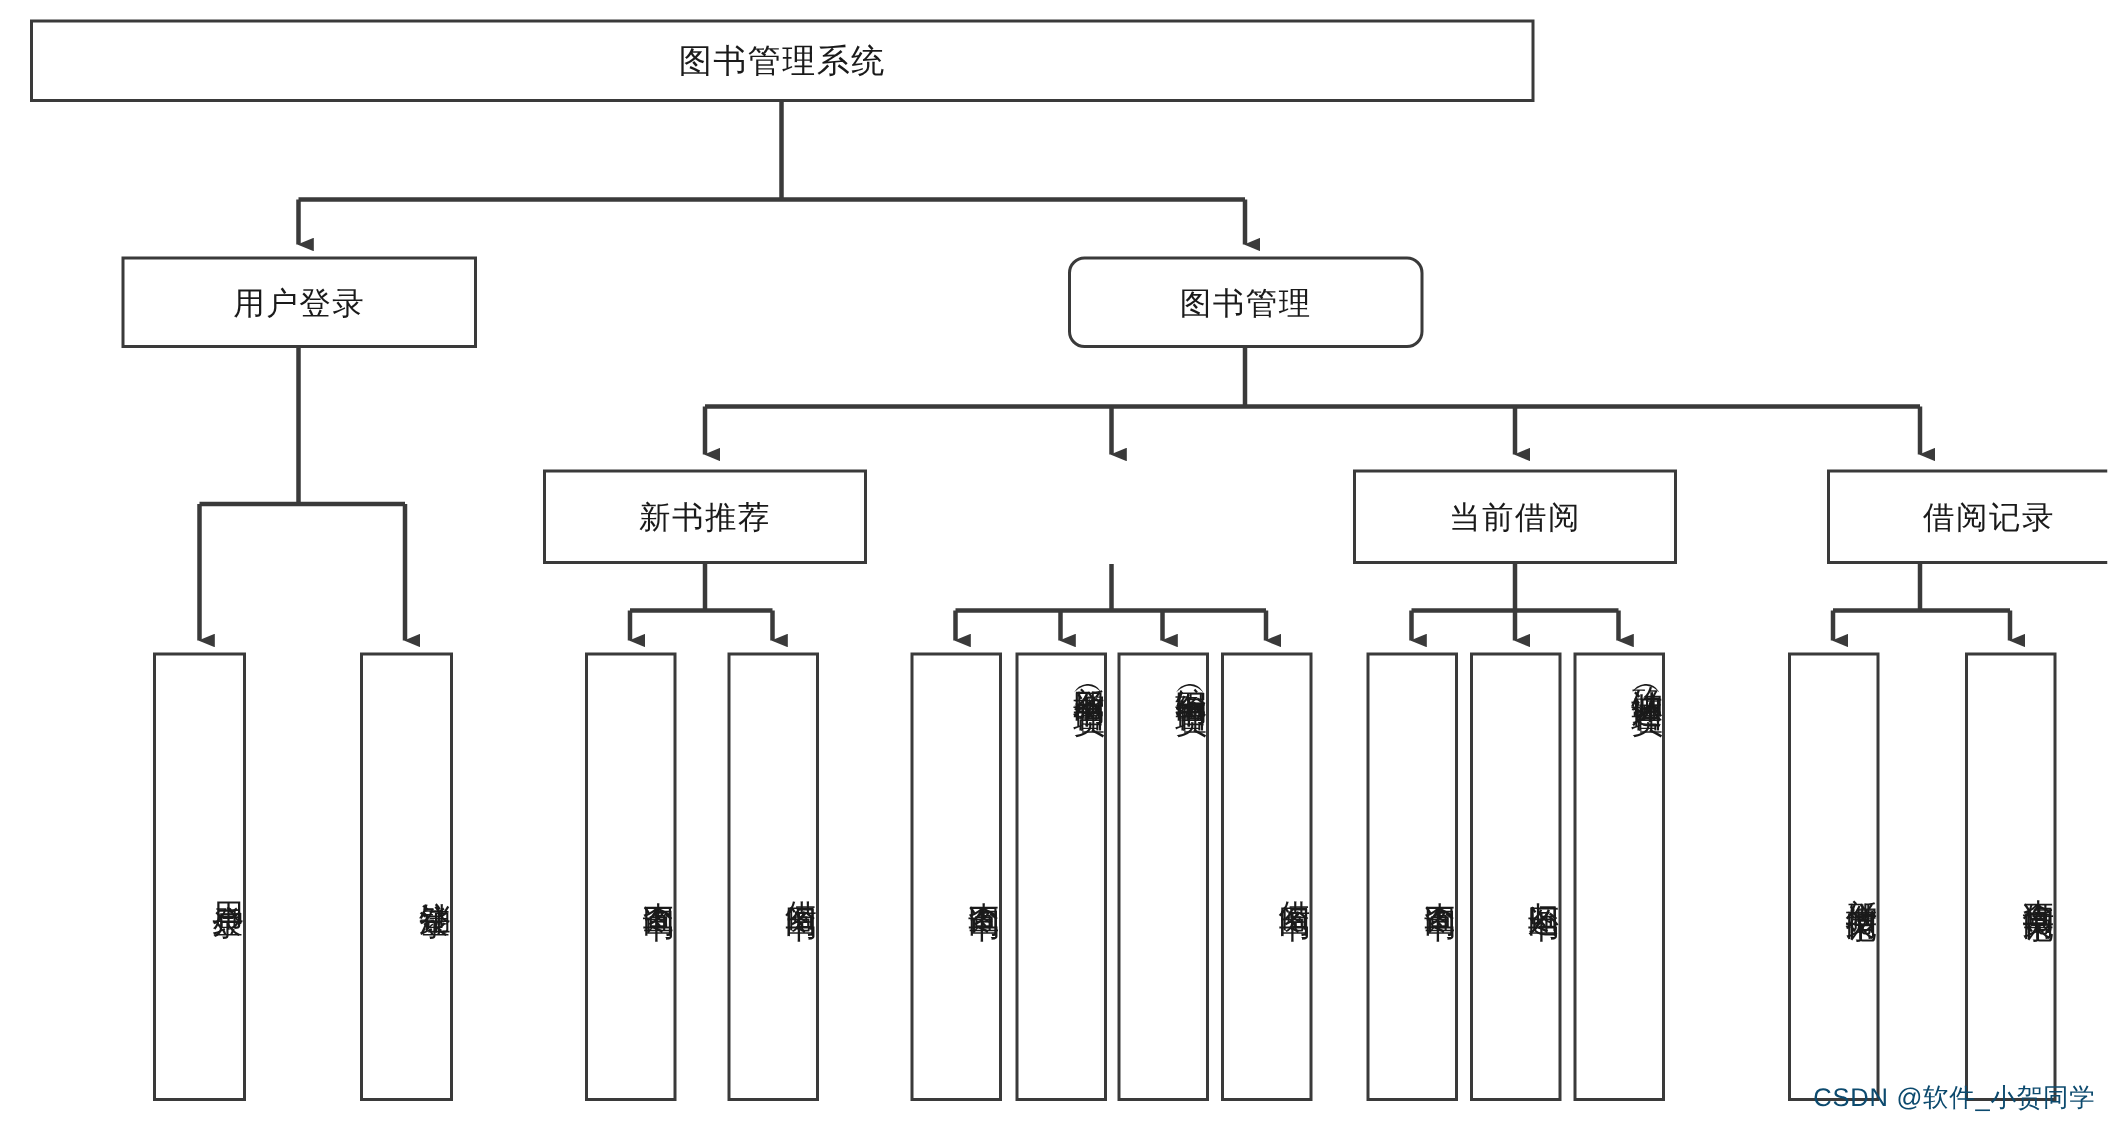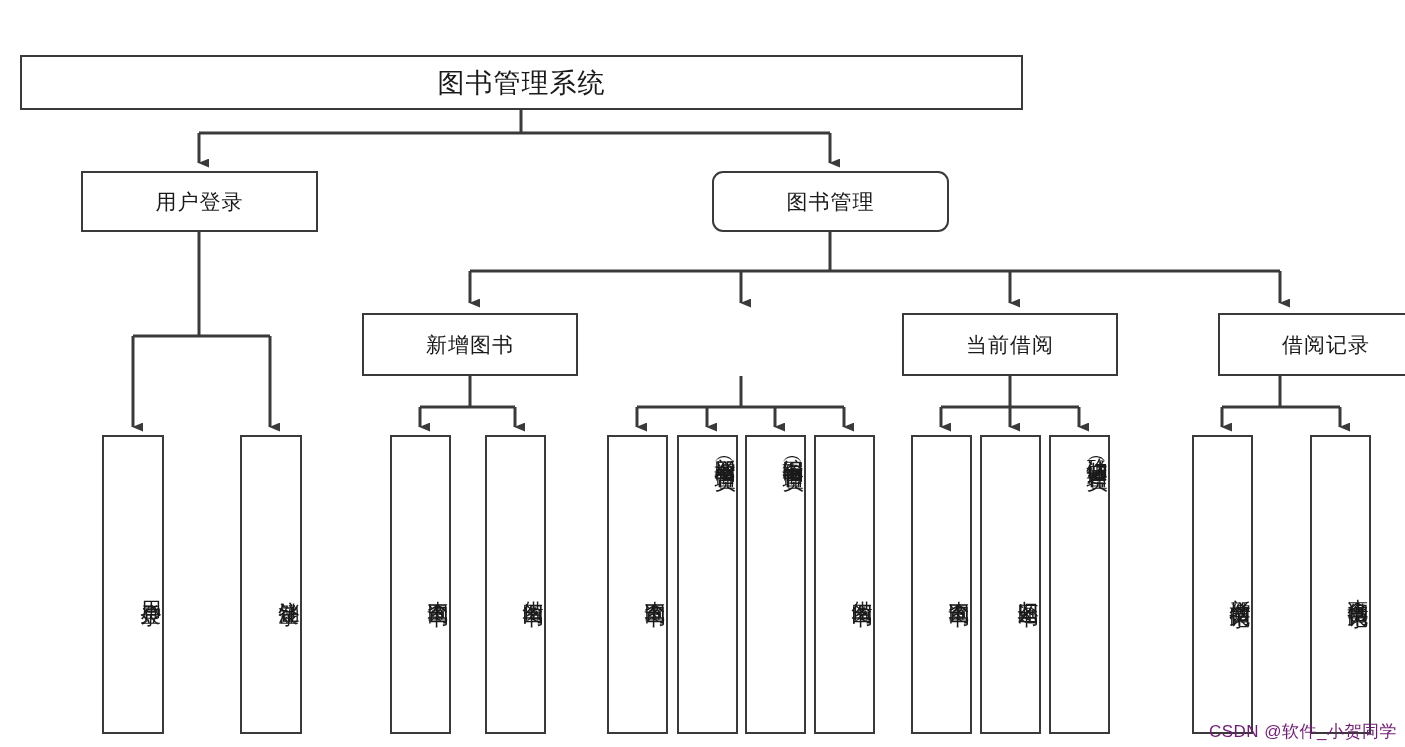--- a/index.html
+++ b/index.html
@@ -32,22 +32,21 @@
     display: flex;
     align-items: center;
     justify-content: center;
     color: #1a1a1a;
   }
   .node.horiz {
     font-size: 21px;
     letter-spacing: 1px;
   }
   .node.root {
-    font-size: 27px;
-    margin-top: 42px;
+    font-size: 22px;
   }
   .node.vert {
     writing-mode: vertical-rl;
     text-orientation: upright;
     align-items: flex-start;
     justify-content: center;
     padding-top: 6px;
     font-size: 21px;
     line-height: 1.06;
     letter-spacing: 2px;
@@ -57,21 +56,21 @@
     padding-top: 4px;
   }
   .node.vert > .vlabel {
     display: block;
   }
   .watermark {
     position: absolute;
     right: 8px;
     bottom: 4px;
     font-size: 17px;
-    color: #701a75;
+    color: #0c4a6e;
     letter-spacing: 0.5px;
     white-space: nowrap;
     pointer-events: none;
   }
 </style>
 </head>
 <body>
 
 <div id="canvas">
 
@@ -131,21 +130,21 @@
 
   <div class="node horiz" style="left:81px; top:171px; width:237px; height:61px;">
     <span>用户登录</span>
   </div>
 
   <div class="node horiz" style="left:712px; top:171px; width:237px; height:61px;border-radius:11px;">
     <span>图书管理</span>
   </div>
 
   <div class="node horiz" style="left:362px; top:313px; width:216px; height:63px;">
-    <span>新增图书</span>
+    <span>新书推荐</span>
   </div>
 
 
   <div class="node horiz" style="left:902px; top:313px; width:216px; height:63px;">
     <span>当前借阅</span>
   </div>
 
   <div class="node horiz" style="left:1202px; top:313px; width:216px; height:63px;margin-left:16px;">
     <span>借阅记录</span>
   </div>

